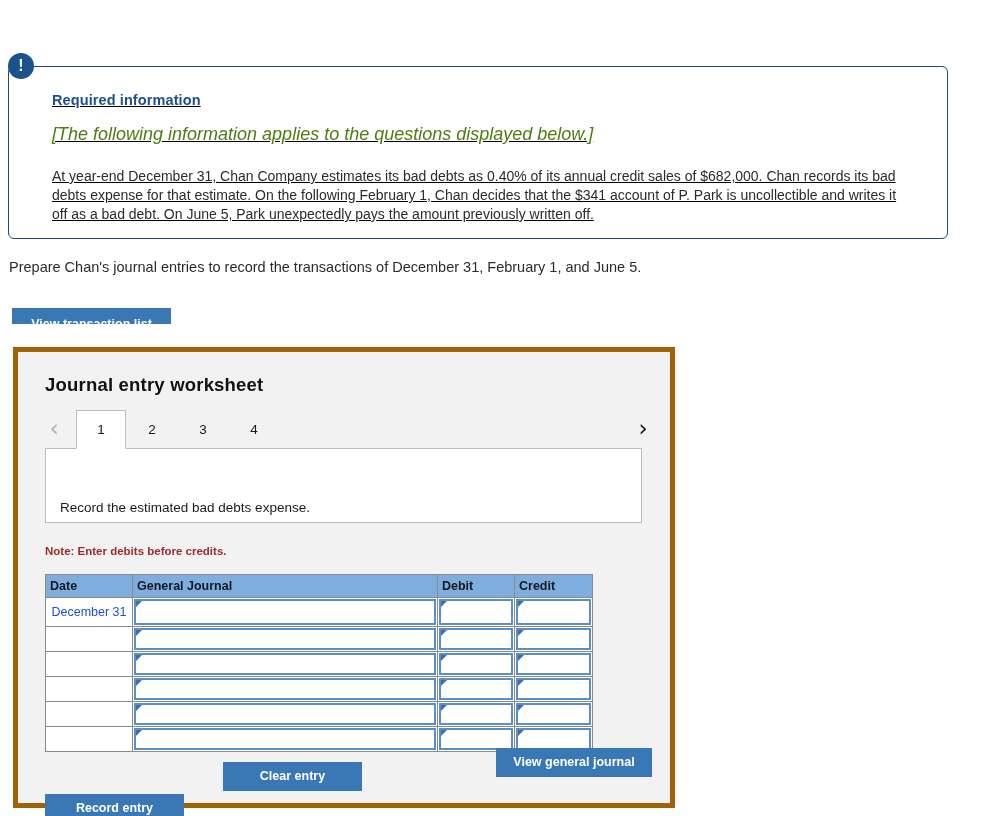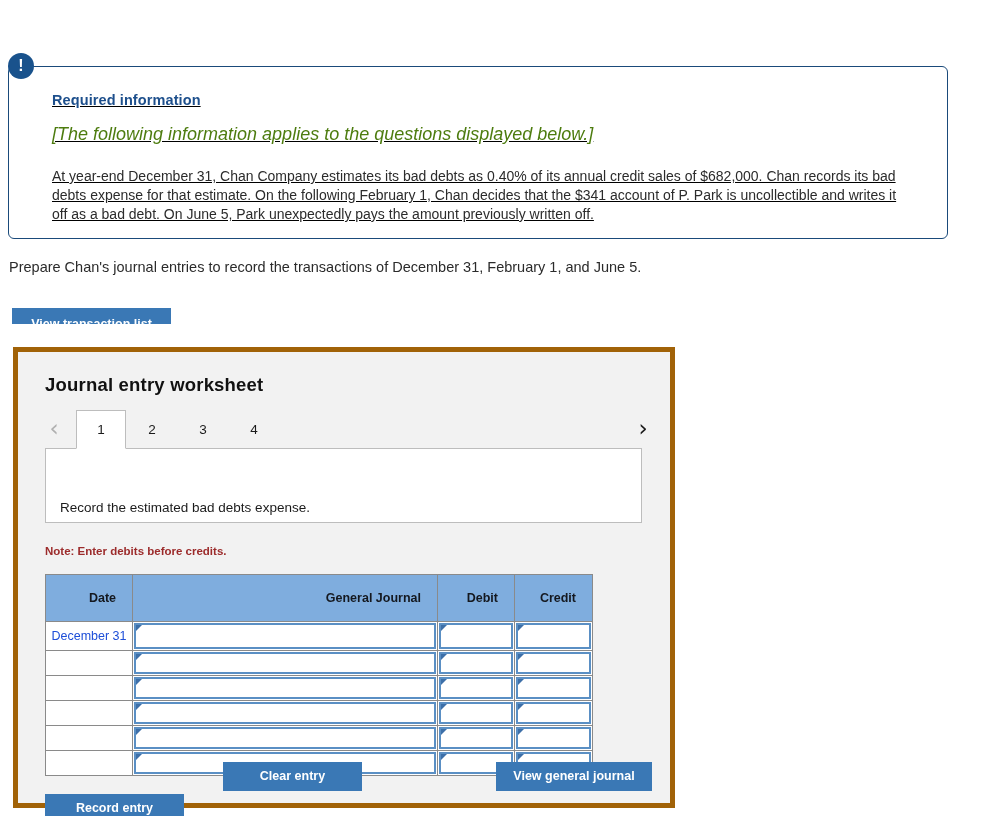--- a/index.html
+++ b/index.html
@@ -207,22 +207,22 @@
     table-layout: fixed;
     width: 547px;
   }
   .jtable th {
     background: #7fadde;
     border: 1px solid #8a8a8a;
     color: #14181f;
     font-size: 12.5px;
     font-weight: bold;
     height: 21px;
-    padding: 16px;
-    text-align: right;
+    padding: 4px;
+    text-align: left;
   }
   .col-date   { width: 87px; }
   .col-gj     { width: 305px; }
   .col-debit  { width: 77px; }
   .col-credit { width: 78px; }
 
   .jtable td {
     border: 1px solid #8a8a8a;
     padding: 0;
     background: #ffffff;
@@ -273,21 +273,21 @@
     position: absolute;
     left: 205px;
     top: 410px;
     width: 139px;
     height: 29px;
     line-height: 29px;
   }
   .btn-viewgj {
     position: absolute;
     left: 478px;
-    top: 410px;
+    top: 396px;
     width: 156px;
     height: 29px;
     line-height: 29px;
   }
 </style>
 </head>
 <body>
 
 <div id="page">
 

